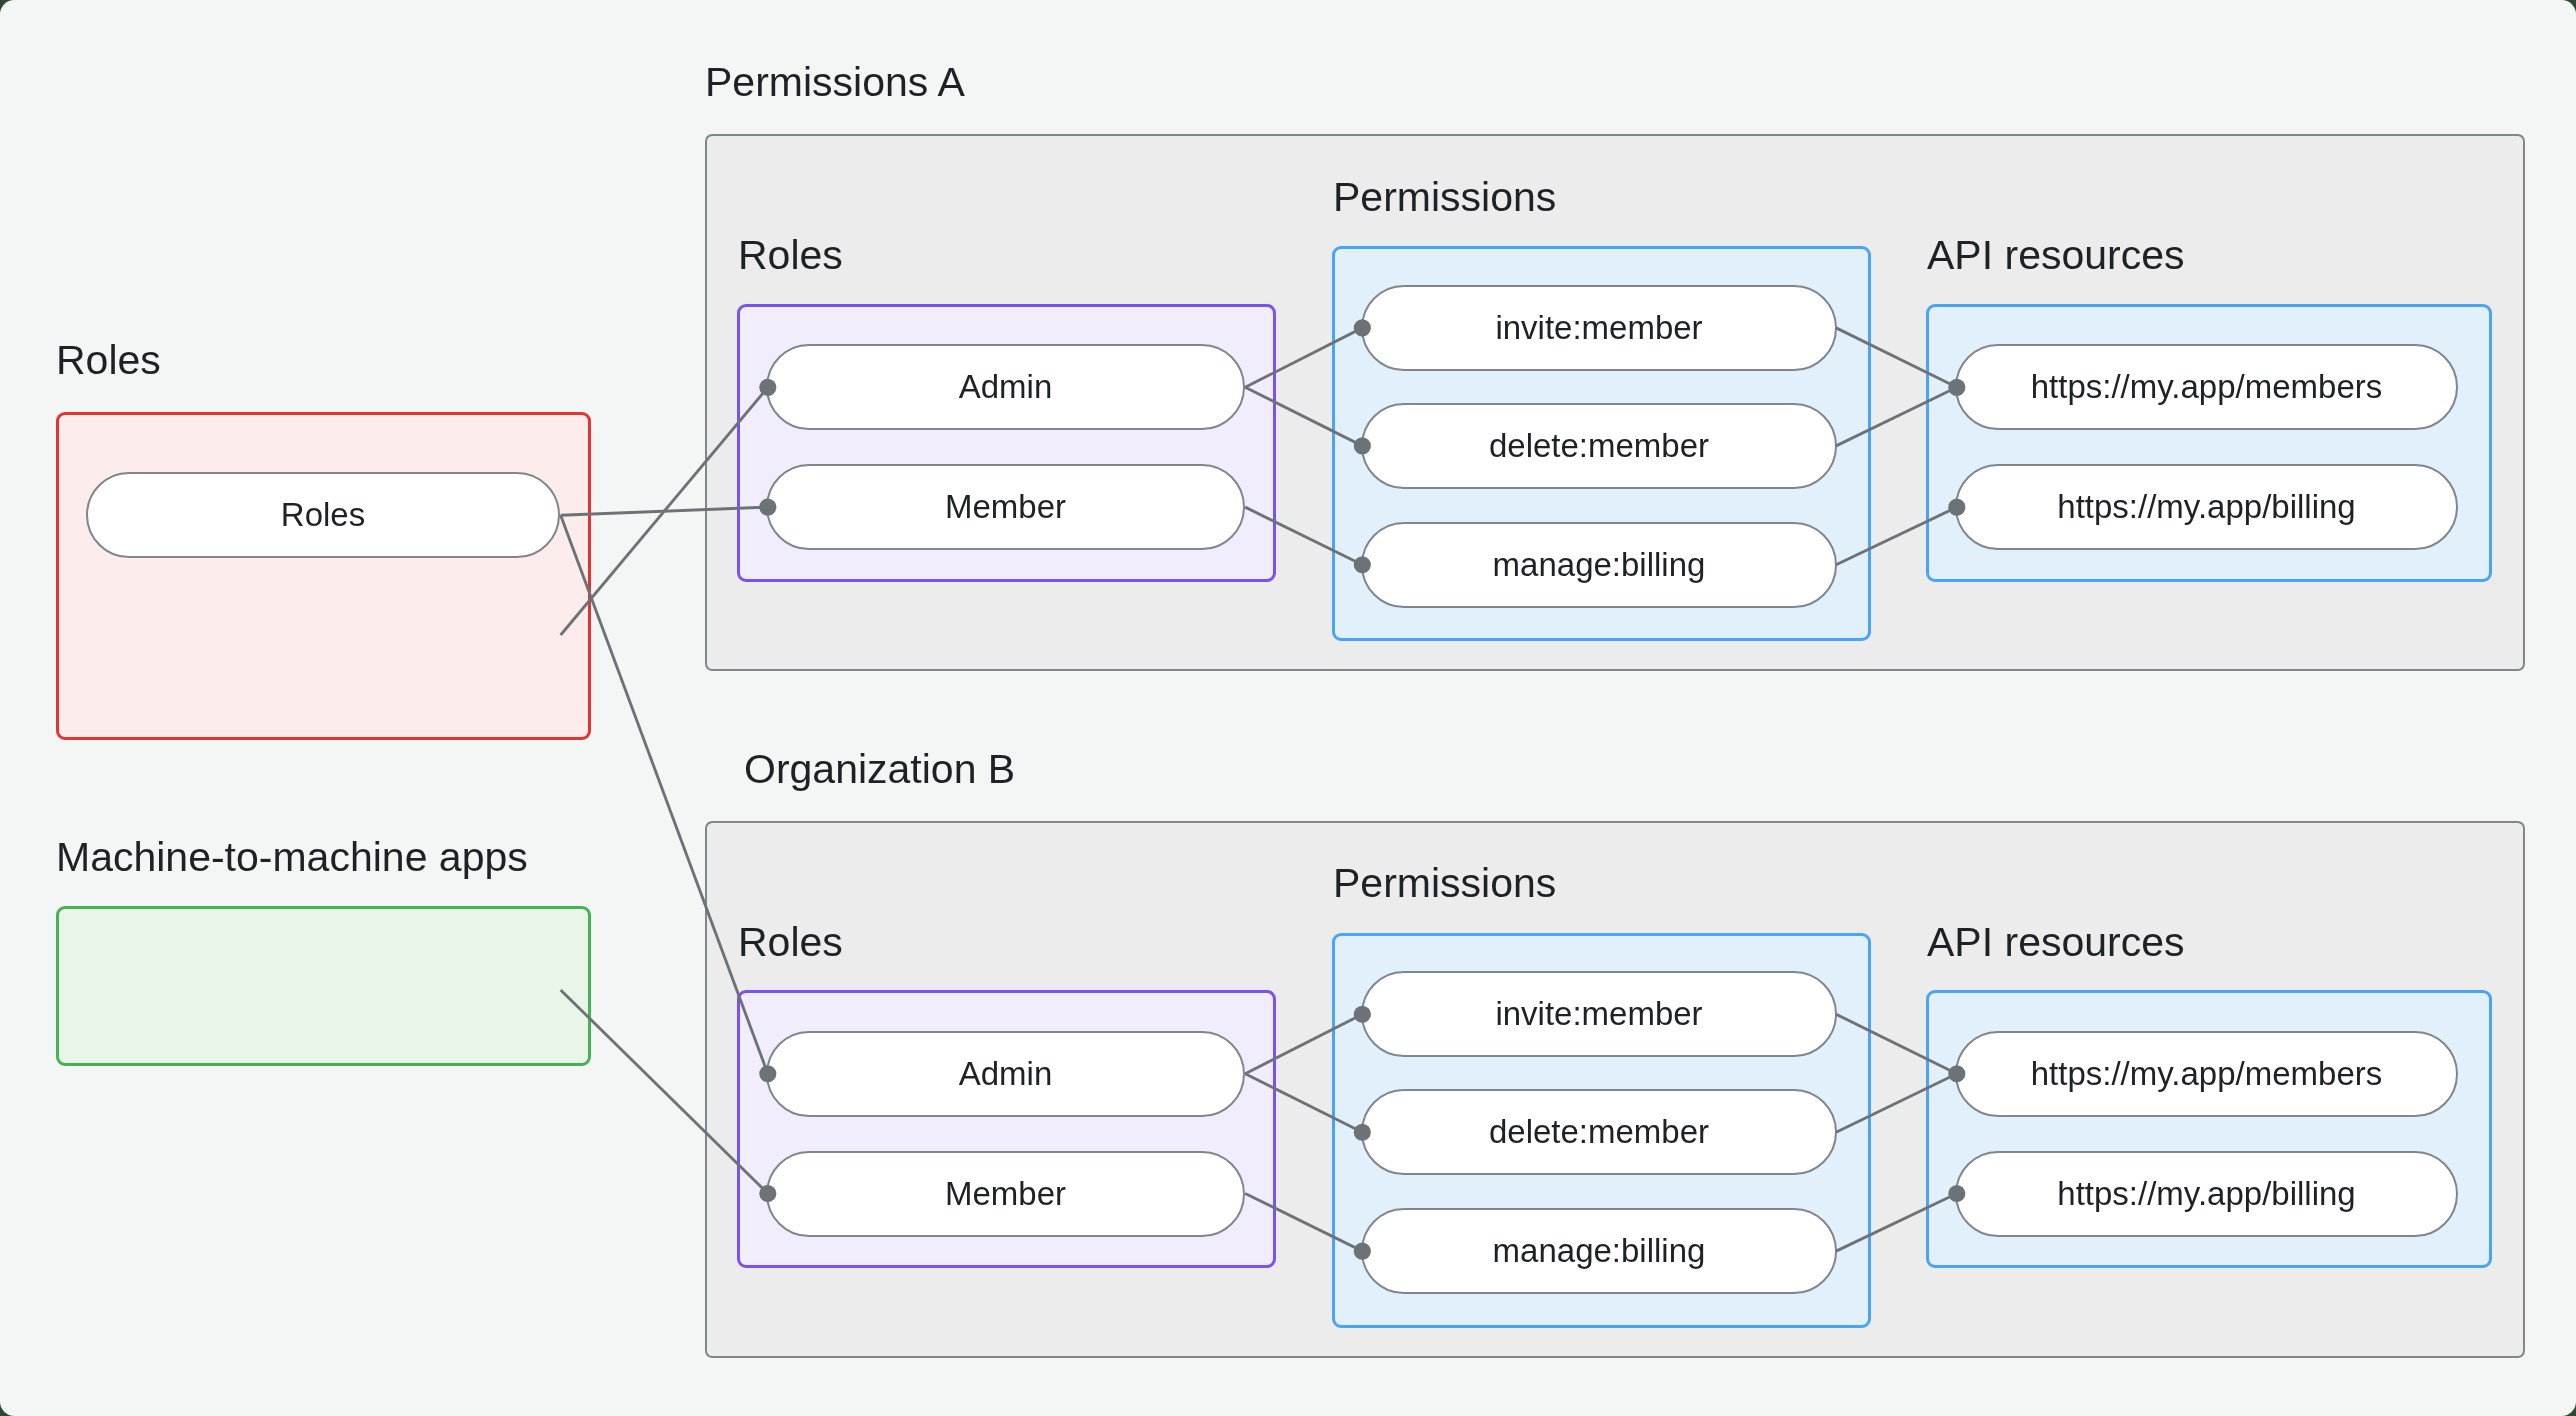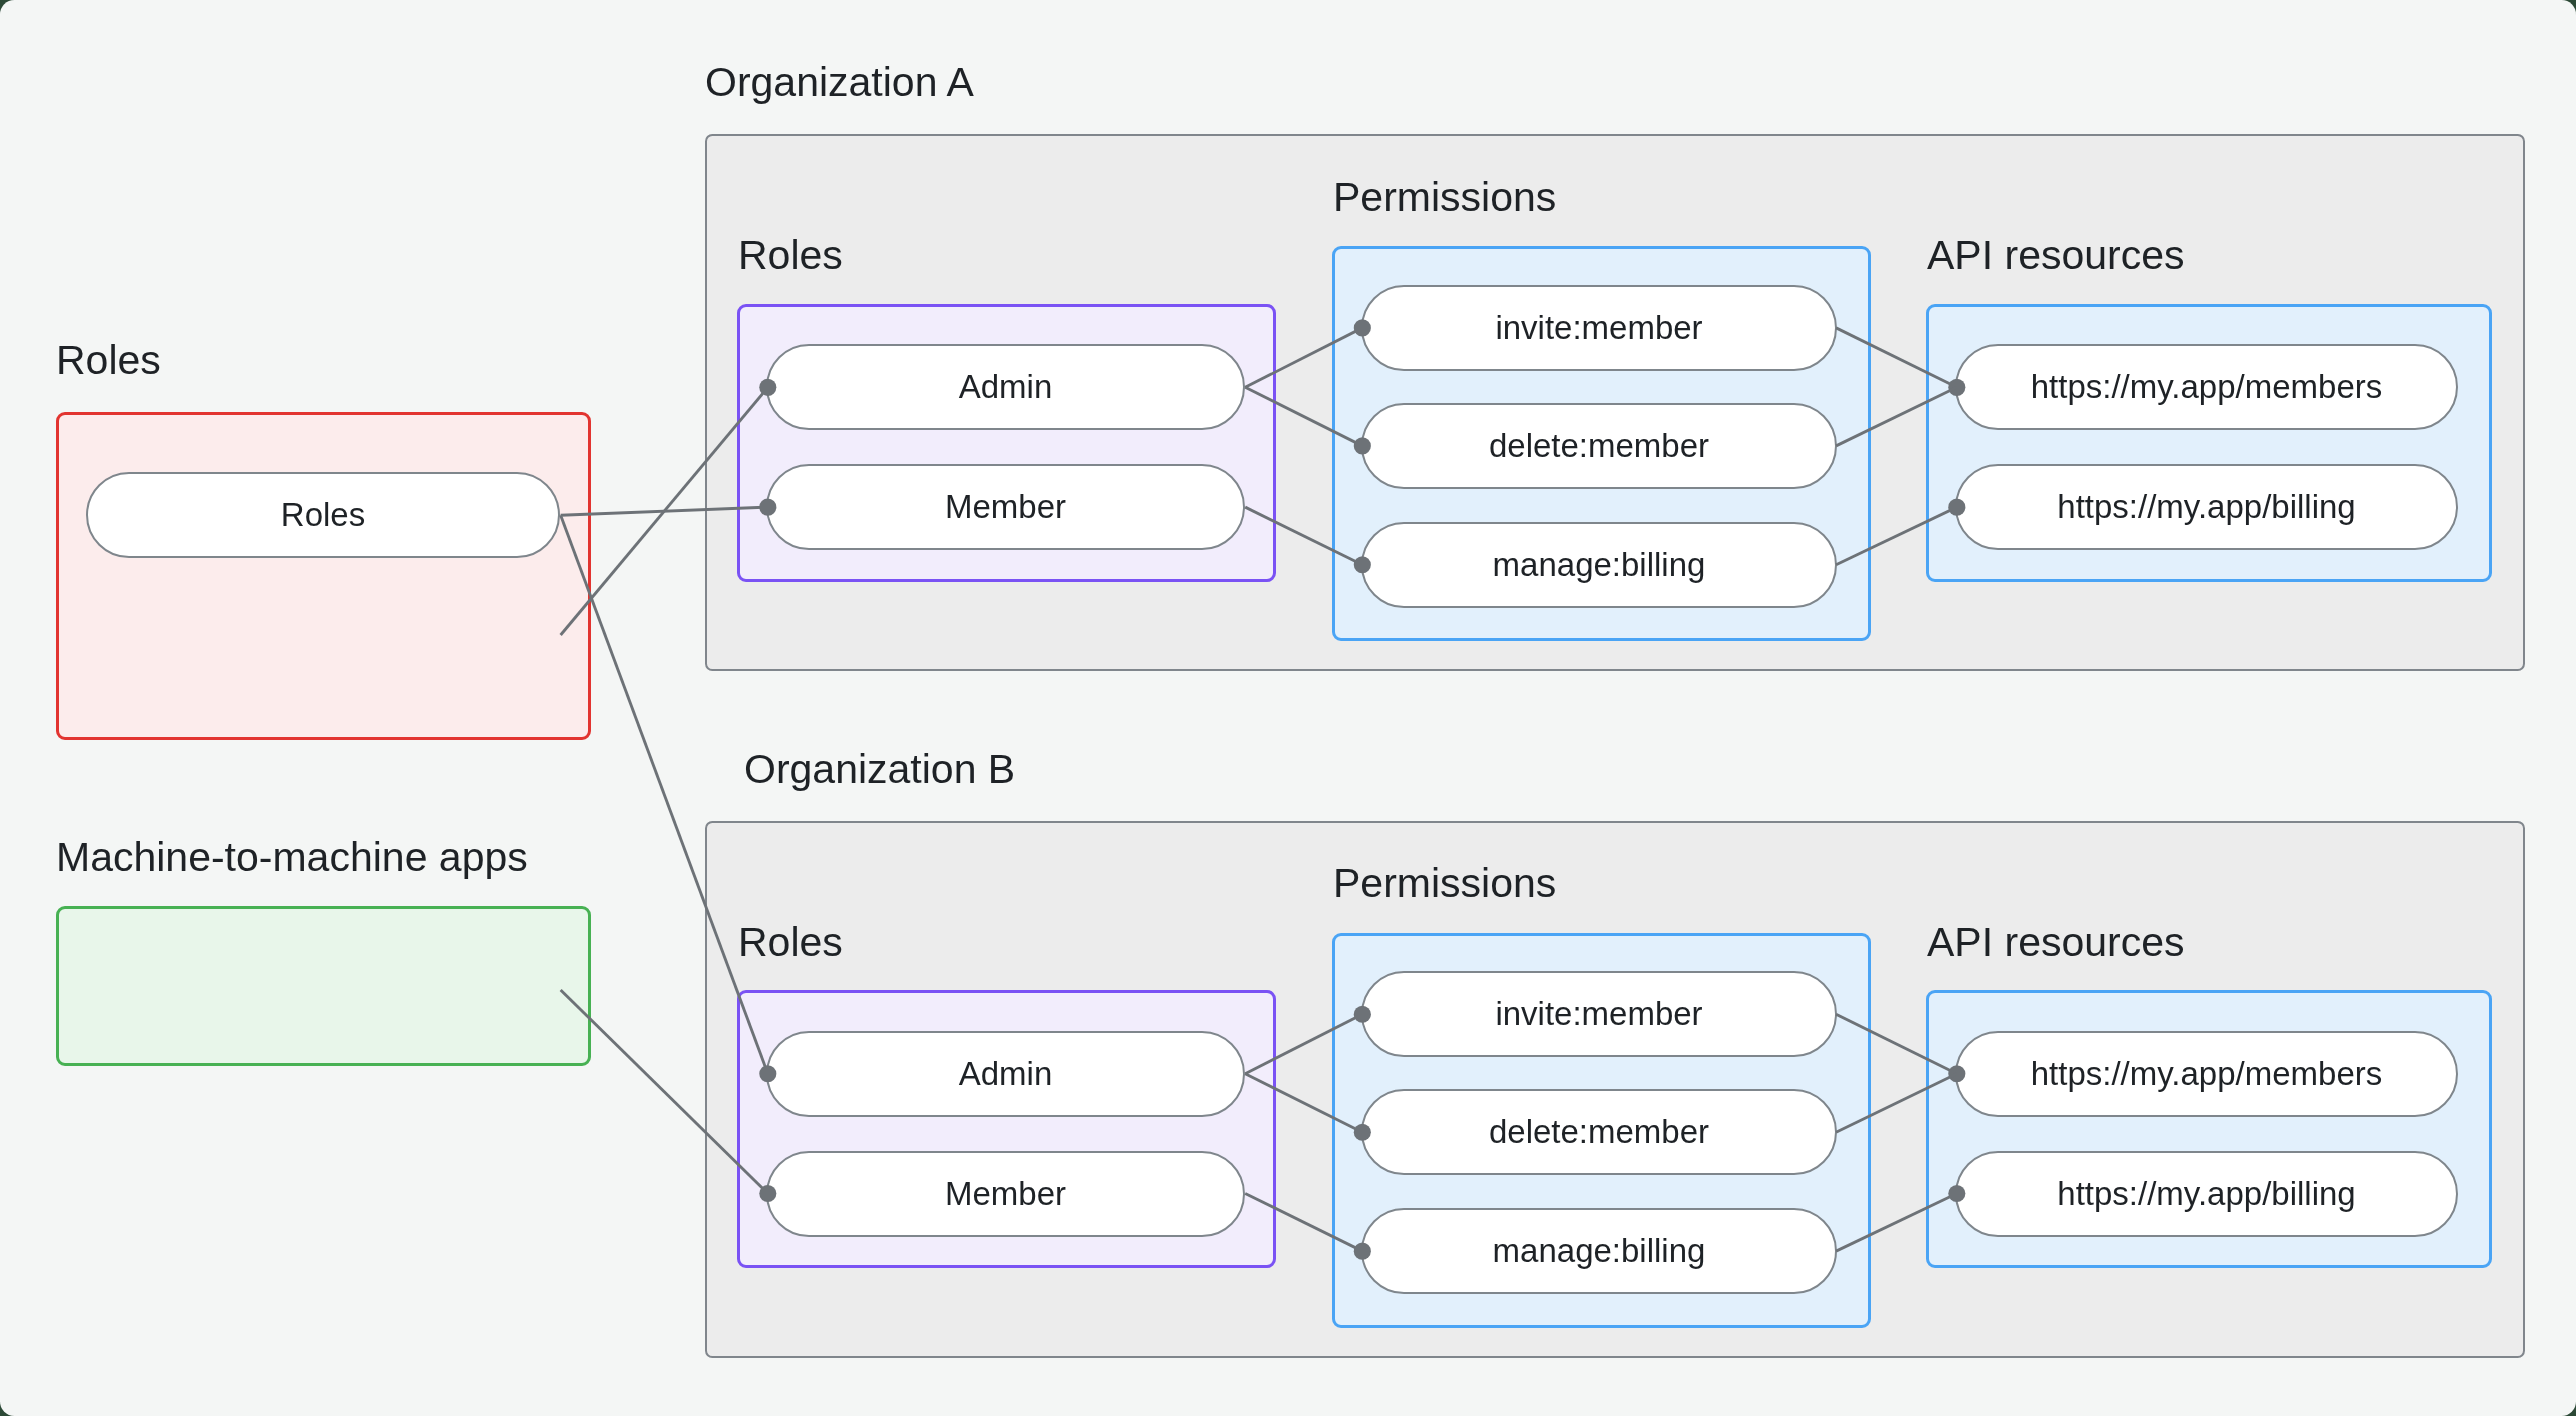--- a/index.html
+++ b/index.html
@@ -31,21 +31,21 @@
 
 <div class="canvas">
 
   <div class="lbl" style="left:56px;top:337px">Roles</div>
   <div class="box red" style="left:56px;top:412px;width:535px;height:328px"></div>
   <div class="pill" style="left:86px;top:472px;width:474px">Roles</div>
 
   <div class="lbl" style="left:56px;top:834px">Machine-to-machine apps</div>
   <div class="box green" style="left:56px;top:906px;width:535px;height:160px"></div>
 
-  <div class="lbl" style="left:705px;top:59px">Organization A</div>
+  <div class="lbl" style="left:705px;top:59px">Permissions A</div>
   <div class="box org" style="left:705px;top:134px;width:1820px;height:537px"></div>
 
   <div class="lbl" style="left:738px;top:232px">Roles</div>
   <div class="box purple" style="left:737px;top:304px;width:539px;height:278px"></div>
   <div class="pill" style="left:766px;top:344px;width:479px">Admin</div>
   <div class="pill" style="left:766px;top:464px;width:479px">Member</div>
 
   <div class="lbl" style="left:1333px;top:174px">Permissions</div>
   <div class="box blue" style="left:1332px;top:246px;width:539px;height:395px"></div>
   <div class="pill" style="left:1361px;top:285px;width:476px">invite:member</div>

